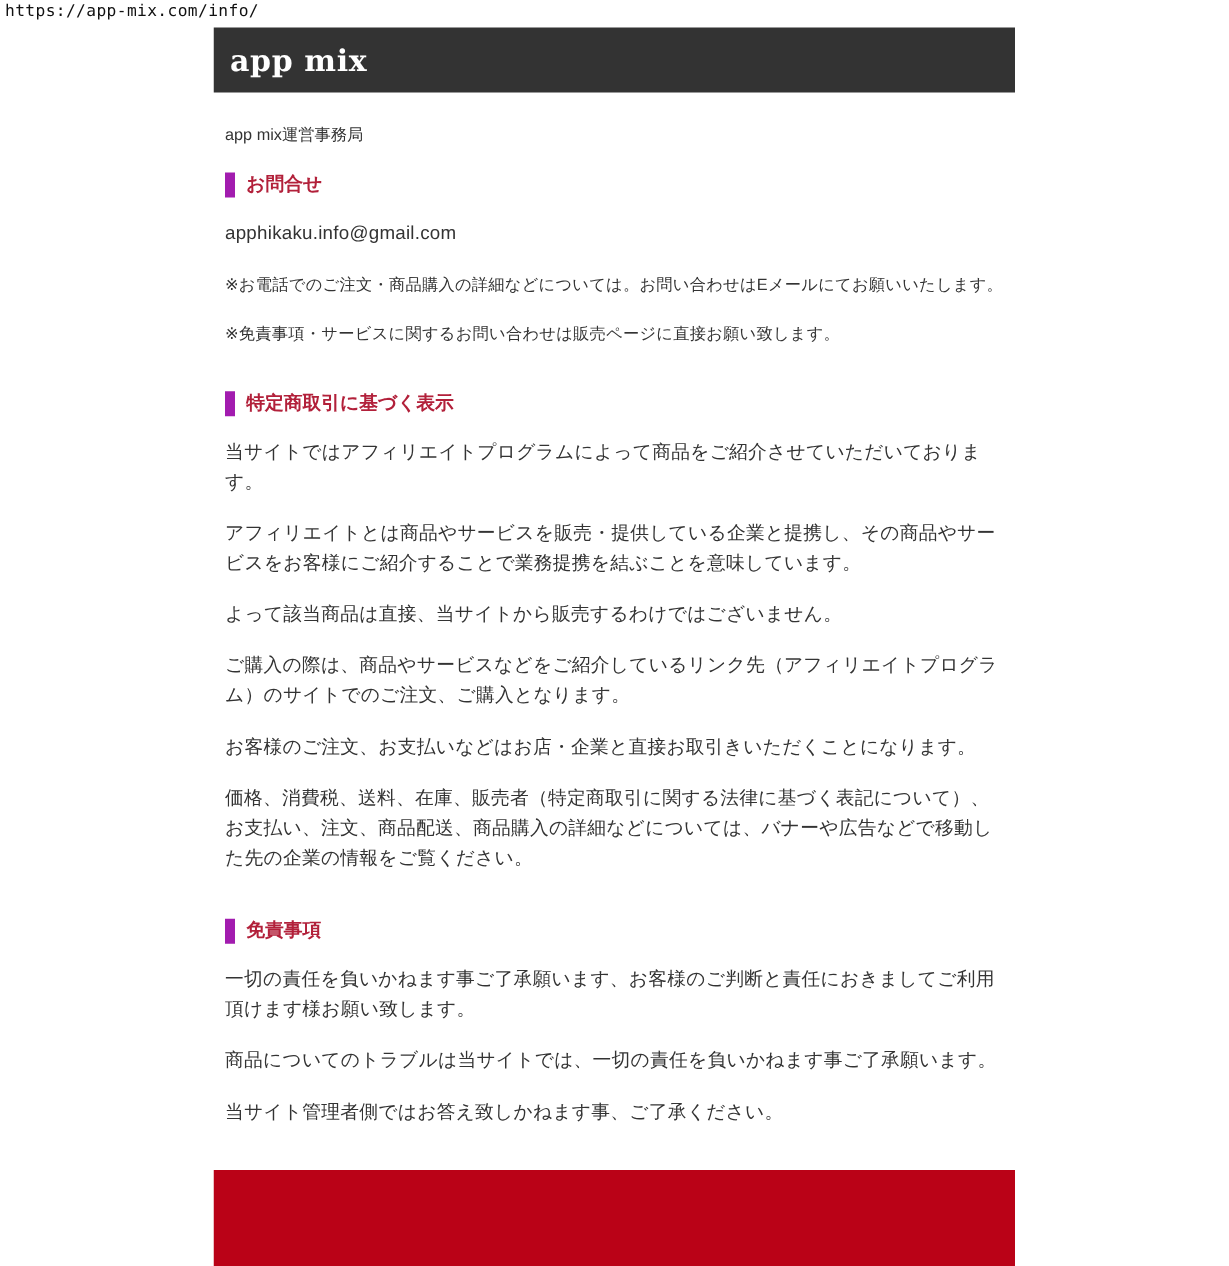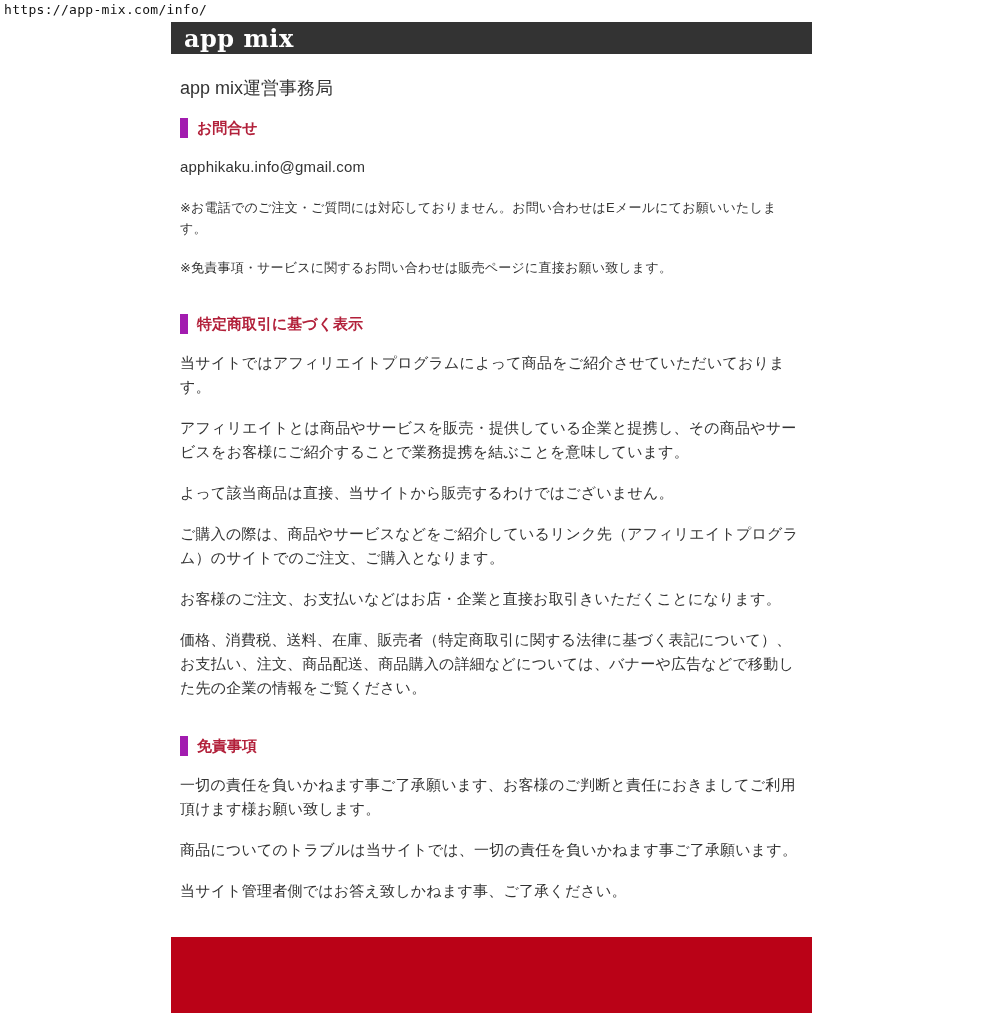--- a/index.html
+++ b/index.html
@@ -25,40 +25,40 @@
     color: #111111;
     letter-spacing: 0.3px;
   }
   .container {
     width: 641px;
     margin: 0 auto;
     padding-top: 22px; 
     box-sizing: border-box;
   }
   .site-header {
-    height: 32px;
+    height: 52px;
     background: #333333;
     display: flex;
     align-items: center;
   }
   .site-header h1 {
     margin: 0;
     padding-left: 13px;
     font-family: "DejaVu Serif", "Liberation Serif", serif;
     font-weight: bold;
     font-size: 24px;
     color: #ffffff;
     letter-spacing: 0.5px;
   }
   main {
     padding: 0 9px;
   }
   .intro {
     margin: 22px 0 0;
-    font-size: 18px;
+    font-size: 13px;
     line-height: 24px;
   }
   .sec-heading {
     margin: 36px 0 0;
     border-left: 8px solid #a21caf;
     padding-left: 9px;
     color: #b2203a;
     font-size: 15px;
     font-weight: bold;
     line-height: 20px;
@@ -105,21 +105,21 @@
     </header>
 
     <main>
 
       <p class="intro">app mix運営事務局</p>
 
       <h2 class="sec-heading first">お問合せ</h2>
 
       <p class="email">apphikaku.info@gmail.com</p>
 
-      <p class="note">※お電話でのご注文・ご質問には対応しておりません。お問い合わせはEメールにてお願いいたします。</p>
+      <p class="note">※お電話でのご注文・商品購入の詳細などについては。お問い合わせはEメールにてお願いいたします。</p>
 
       <p class="note">※免責事項・サービスに関するお問い合わせは販売ページに直接お願い致します。</p>
 
       <h2 class="sec-heading">特定商取引に基づく表示</h2>
 
       <p class="para">当サイトではアフィリエイトプログラムによって商品をご紹介させていただいております。</p>
       <p class="para">アフィリエイトとは商品やサービスを販売・提供している企業と提携し、その商品やサービスをお客様にご紹介することで業務提携を結ぶことを意味しています。</p>
       <p class="para">よって該当商品は直接、当サイトから販売するわけではございません。</p>
       <p class="para">ご購入の際は、商品やサービスなどをご紹介しているリンク先（アフィリエイトプログラム）のサイトでのご注文、ご購入となります。</p>
       <p class="para">お客様のご注文、お支払いなどはお店・企業と直接お取引きいただくことになります。</p>

